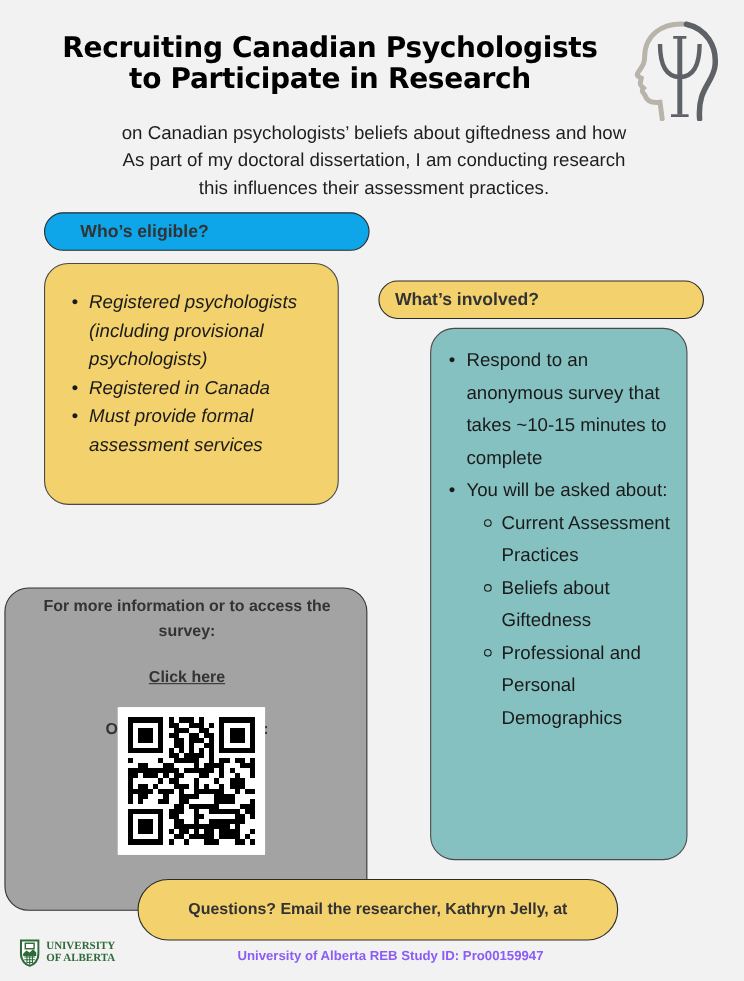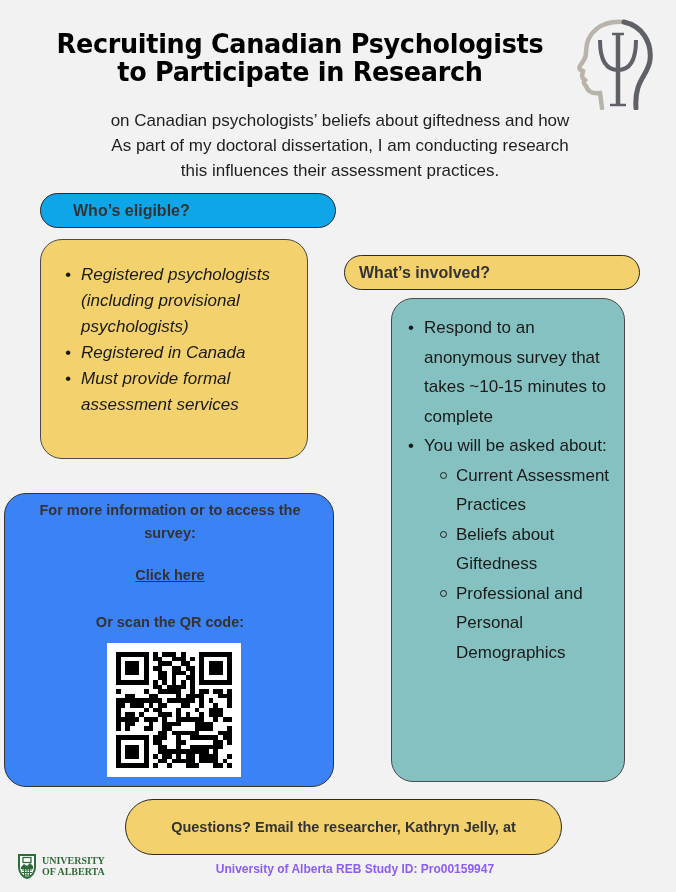--- a/index.html
+++ b/index.html
@@ -23,21 +23,21 @@
       position: absolute; border: 1.5px solid #2a2a2a; border-radius: 18px;
       font-weight: bold; font-size: 16px; color: #333;
       display: flex; align-items: center;
     }
     .pill.teal { background: #0ea5e9; }
     .pill.yellow { background: #f3d16d; }
 
     .box { position: absolute; border: 1.2px solid #4a4a4a; border-radius: 22px; }
     .box.yellow { background: #f3d16d; }
     .box.teal { background: #86c1c1; }
-    .box.plain { background: #3b82f6; border-color: #333; border-width: 1.5px; }
+    .box.plain { background: #a3a3a3; border-color: #333; border-width: 1.5px; margin-top: 41px; }
 
     ul.b { list-style: none; font-size: 17px; color: #1a1a1a; }
     ul.b > li { position: relative; padding-left: 18px; }
     ul.b > li::before { content: "•"; position: absolute; left: 2px; top: 0; }
     ul.sub { list-style: none; }
     ul.sub > li { position: relative; padding-left: 32px; }
     ul.sub > li::before {
       content: ""; position: absolute; left: 16px; top: 11px; width: 5px; height: 5px;
       border: 1.2px solid #1a1a1a; border-radius: 50%;
     }

